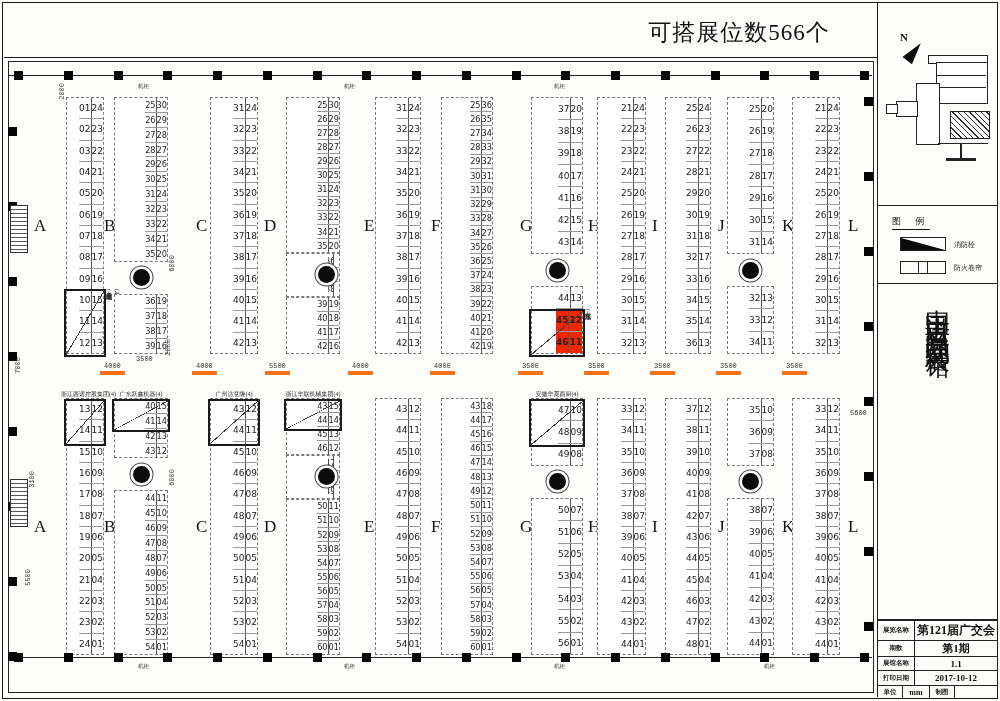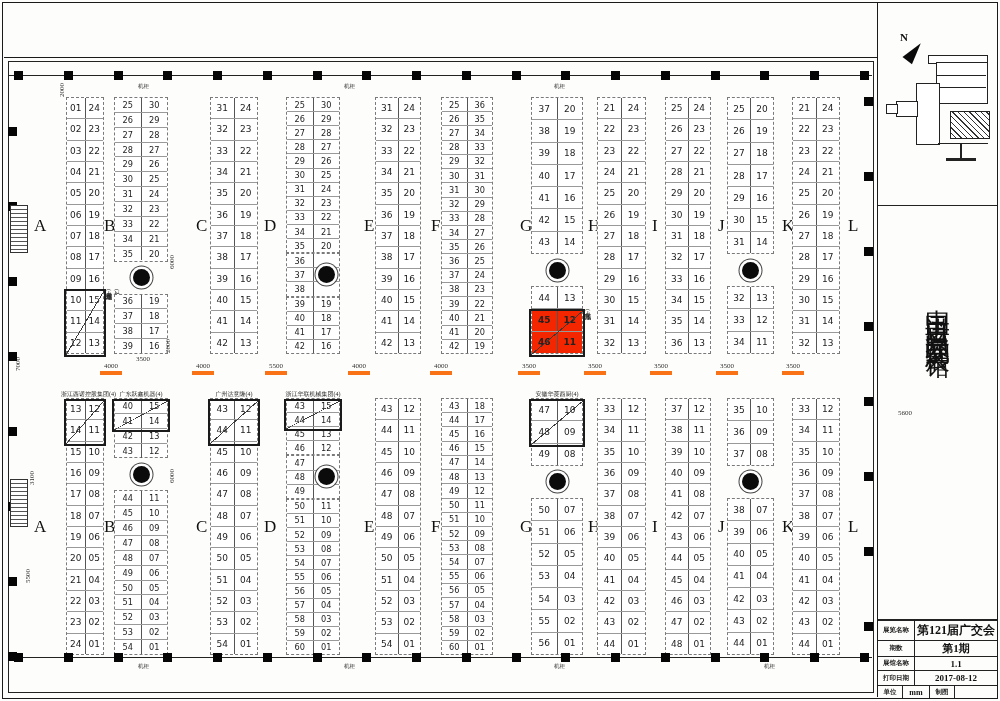--- a/index.html
+++ b/index.html
@@ -8,36 +8,36 @@
   
   #title-band{position:absolute;left:4px;top:3px;width:873px;height:54px;border-bottom:1.5px solid #1a1a1a;}
   .main-title{position:absolute;left:36px;top:2px;font-size:35px;font-weight:bold;letter-spacing:2px;color:#111;}
   .main-title-sub{font-size:17px;font-weight:bold;letter-spacing:0;}
   .right-title{position:absolute;left:600px;top:14px;width:270px;text-align:center;font-size:23px;color:#111;letter-spacing:1px;}
   
   #plan{position:absolute;left:4px;top:57px;width:873px;height:638px;}
   .plan-border{position:absolute;left:4px;top:4px;width:864px;height:630px;border:1px solid #222;}
   .half{position:absolute;left:0;width:873px;}
   .booth-col{position:absolute;top:0;bottom:0;display:flex;flex-direction:column;}
-  .booth-group{position:relative;display:flex;flex-direction:column;border:1px dashed #7a7a7a;background:#fff;min-height:0;}
+  .booth-group{position:relative;display:flex;flex-direction:column;border:1px dashed #7a7a7a;background:#fff;min-height:0;align-items:flex-end;}
   .booth-row{flex:1;display:flex;min-height:0;border-top:1px solid #999;}
   .booth-group .booth-row:first-child{border-top:none;}
   .booth-cell{flex:1;display:flex;align-items:center;justify-content:center;font-family:"DejaVu Sans","Liberation Sans",sans-serif;font-size:9px;color:#1c1c1c;min-width:0;overflow:hidden;}
   .booth-cell.small{font-size:8.2px;}
   .booth-cell.l{border-right:1px solid #555;}
   .booth-row.hl .booth-cell{font-weight:bold;color:#222;}
   .pillar-group{flex:0 0 32px;display:flex;align-items:center;justify-content:center;position:relative;}
   .pillar{width:17px;height:17px;border-radius:50%;background:#0b0b0b;box-shadow:0 0 0 2.5px #fff,0 0 0 3.5px #444;}
   .pillar.inline{position:absolute;right:4px;top:50%;margin-top:-9px;}
   .frame-ov{position:absolute;left:-3px;right:-3px;border:2px solid #1a1a1a;pointer-events:none;
     background-image:linear-gradient(to bottom right,transparent 49.2%,#3a3a3a 49.2%,#3a3a3a 50.6%,transparent 50.6%);}
   .ann-top{position:absolute;top:-8px;left:-6px;right:-6px;text-align:center;font-size:6px;color:#222;white-space:nowrap;background:transparent;line-height:7px;}
   .ann-side{position:absolute;font-size:6px;color:#222;writing-mode:vertical-rl;line-height:6.5px;white-space:nowrap;}
   .col-letter{position:absolute;font-size:17px;color:#111;font-family:"Liberation Serif",serif;}
-  .dim{position:absolute;font-family:Liberation Serif, serif;font-size:7px;color:#333;white-space:nowrap;}
+  .dim{position:absolute;font-family:Liberation Mono, monospace;font-size:7px;color:#333;white-space:nowrap;}
   .dim.v{writing-mode:vertical-rl;transform:rotate(180deg);}
   .dim.tick{border-bottom:4px solid #f97316;padding:0 4px 1px 4px;}
   .wsq{position:absolute;width:9px;height:9px;background:#050505;}
   .wall{position:absolute;background:#222;}
   .stairs{position:absolute;width:16px;height:46px;border:1px solid #333;background:repeating-linear-gradient(to bottom,#fff 0 3px,#555 3px 4px);}
   .cab-label{position:absolute;font-size:5.5px;color:#333;font-family:"DejaVu Sans",sans-serif;}
   
   #sidebar{position:absolute;left:877px;top:3px;width:119px;height:694px;border-left:1.5px solid #1a1a1a;}
   .sb-sec{position:absolute;left:0;width:119px;border-bottom:1px solid #222;}
   .north{position:absolute;left:22px;top:28px;font-size:11px;font-weight:bold;color:#111;}
@@ -62,20 +62,21 @@
   .tb-val.big{font-size:12px;}
   .tb-val.sm{font-size:9px;}
 </style>
 </head>
 <body>
 
 <div id="page">
   <div id="frame"></div>
 
   <div id="title-band">
+    <div class="right-title">可搭展位数566个</div>
   </div>
 
   <div id="plan">
     <div class="plan-border"></div>
   <div class="half" style="top: 40px; height: 257px;">
         <span class="col-letter" style="left: 30px; top: 118.5px;">A</span>
         <span class="col-letter" style="left: 100px; top: 118.5px;">B</span>
         <span class="col-letter" style="left: 192px; top: 118.5px;">C</span>
         <span class="col-letter" style="left: 260px; top: 118.5px;">D</span>
         <span class="col-letter" style="left: 360px; top: 118.5px;">E</span>
@@ -1395,21 +1396,21 @@
       <span class="dim tick" style="left: 426px; top: 305px;">4000</span>
       <span class="dim tick" style="left: 514px; top: 305px;">3500</span>
       <span class="dim tick" style="left: 580px; top: 305px;">3500</span>
       <span class="dim tick" style="left: 646px; top: 305px;">3500</span>
       <span class="dim tick" style="left: 712px; top: 305px;">3500</span>
       <span class="dim tick" style="left: 778px; top: 305px;">3500</span>
       <span class="dim v" style="left: 10px; top: 300px;">7000</span>
       <span class="dim v" style="left: 24px; top: 414px;">3100</span>
       <span class="dim v" style="left: 20px; top: 512px;">5500</span>
       <span class="dim v" style="left: 54px; top: 26px;">2000</span>
-      <span class="dim" style="left: 894px; top: 352px;">5600</span>
+      <span class="dim" style="left: 846px; top: 352px;">5600</span>
       <span class="dim v" style="left: 164px; top: 198px;">6000</span>
       <span class="dim" style="left: 132px; top: 298px;">3500</span>
       <span class="dim v" style="left: 160px; top: 282px;">2000</span>
       <span class="dim v" style="left: 164px; top: 412px;">6000</span>
       <div class="wall" style="left: 4px; top: 18px; width: 864px; height: 1px;"></div>
       <div class="wall" style="left: 4px; top: 600px; width: 864px; height: 1px;"></div>
       <div class="wsq" style="left: 10px; top: 14px;"></div>
       <div class="wsq" style="left: 10px; top: 596px;"></div>
       <div class="wsq" style="left: 59.7647px; top: 14px;"></div>
       <div class="wsq" style="left: 59.7647px; top: 596px;"></div>
@@ -1481,39 +1482,50 @@
       <div class="mech-line" style="left:58px;top:72px;width:50px;height:1px;"></div>
       <div class="mech-line" style="left:58px;top:84px;width:50px;height:1px;"></div>
       <div class="mech" style="left:38px;top:80px;width:22px;height:60px;"></div>
       <div class="mech" style="left:18px;top:98px;width:20px;height:14px;"></div>
       <div class="mech" style="left:8px;top:101px;width:10px;height:8px;"></div>
       <div class="mech hatch" style="left:72px;top:108px;width:38px;height:26px;"></div>
       <div class="mech-line" style="left:60px;top:140px;width:50px;height:1px;"></div>
       <div class="mech-line" style="left:82px;top:141px;width:2px;height:14px;"></div>
       <div class="mech-line" style="left:68px;top:155px;width:30px;height:3px;"></div>
     </div>
+    <div class="sb-sec" style="top:202px;height:78px;">
+      <div class="legend-head">图 例</div>
+      <div class="lg-icon1"></div>
+      <div class="lg-label" style="top:35px;">消防栓</div>
+      <div class="lg-icon2">
+          <i></i>
+          <i style="flex:0 0 8px;"></i>
+          <i></i>
+        </div>
+      <div class="lg-label" style="top:58px;">防火卷帘</div>
+    </div>
     <div class="sb-sec" style="top:280px;height:337px;">
       <div class="hall-name">中国进出口商品交易会展馆</div>
     </div>
     <div class="tb" style="height:77px;">
       <div class="tb-row" style="height:20px;">
         <div class="tb-lab">展览名称</div>
         <div class="tb-val big">第121届广交会</div>
       </div>
       <div class="tb-row" style="height:15px;">
         <div class="tb-lab">期数</div>
         <div class="tb-val">第1期</div>
       </div>
       <div class="tb-row" style="height:13px;justify-content:space-between;">
         <div class="tb-lab">展馆名称</div>
         <div class="tb-val sm">1.1</div>
       </div>
       <div class="tb-row" style="height:14px;">
         <div class="tb-lab">打印日期</div>
-        <div class="tb-val sm">2017-08-12</div>
+        <div class="tb-val sm">2017-10-12</div>
       </div>
       <div class="tb-row" style="height:12px;">
         <div class="tb-lab" style="flex:0 0 24px;">单位</div>
         <div class="tb-val sm" style="flex:0 0 26px;border-right:1px solid #222;font-size:8px;">mm</div>
         <div class="tb-lab" style="flex:0 0 24px;">制图</div>
         <div class="tb-val sm"></div>
       </div>
     </div>
   </div>
 

